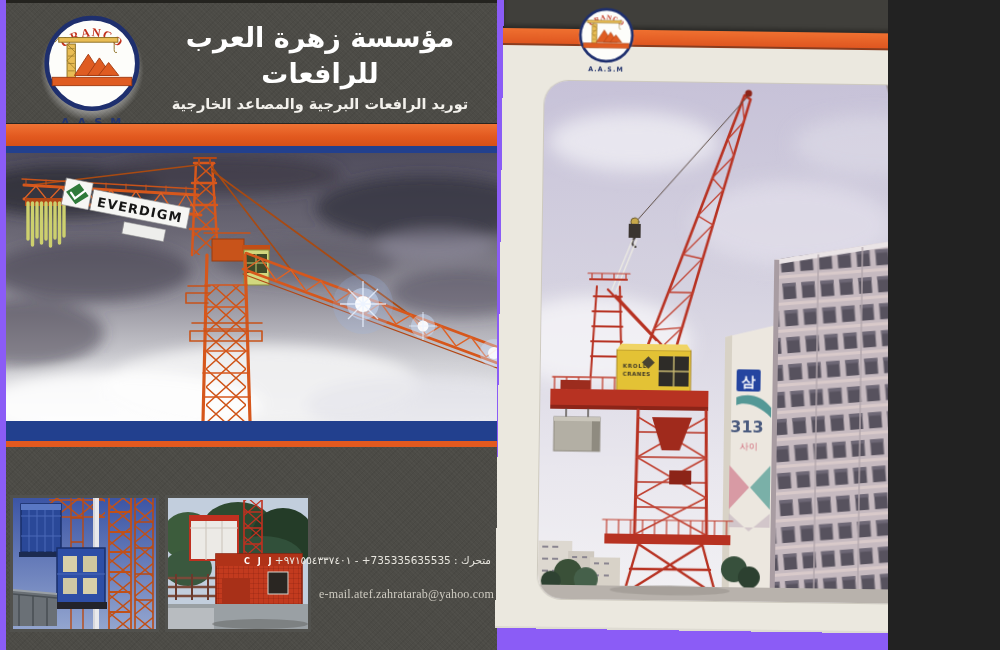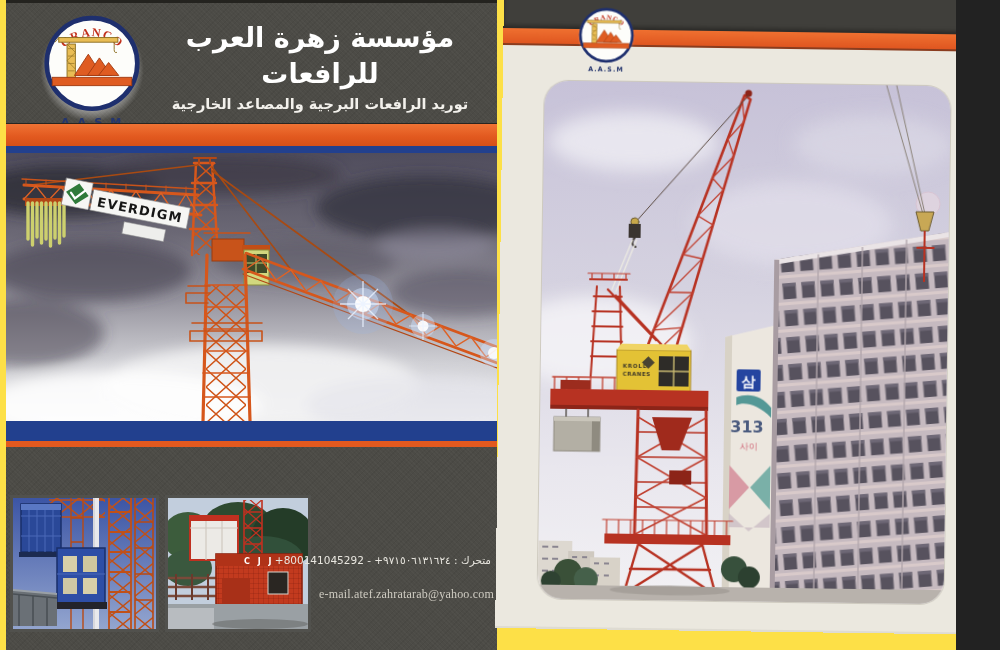--- a/index.html
+++ b/index.html
@@ -1,16 +1,16 @@
 <!DOCTYPE html>
 <html><head>
 <meta charset="utf-8">
 <style>
   html,body{margin:0;padding:0;background:#222;}
-  .canvas{position:relative;width:956px;height:650px;background:#fde047;overflow:hidden;
+  .canvas{position:relative;width:888px;height:650px;background:#8b5cf6;overflow:hidden;
           font-family:"DejaVu Sans",sans-serif;}
   
   .left-page{position:absolute;left:6px;top:0;width:491px;height:650px;
     background:
       repeating-linear-gradient(45deg, rgba(255,255,255,.025) 0 1px, rgba(0,0,0,0) 1px 3px),
       repeating-linear-gradient(-45deg, rgba(0,0,0,.05) 0 1px, rgba(0,0,0,0) 1px 4px),
       #4c4b46;}
   .lp-top-edge{position:absolute;left:0;top:0;width:100%;height:3px;background:#24231f;}
   .stripe{position:absolute;left:0;width:100%;}
   .st-orange-top{top:123px;height:23px;background:linear-gradient(#f07334,#e2591f 55%,#d44f18);border-top:1px solid #2a2520;}
@@ -282,21 +282,21 @@
           <g>
             <rect x="0" y="106" width="140" height="25" fill="#9aa0a4"></rect>
             <rect x="0" y="110" width="46" height="21" fill="#b8bcc0"></rect>
             <ellipse cx="92" cy="126" rx="48" ry="5" fill="#5a5a58" opacity=".45"></ellipse>
           </g>
         </svg>
       </div>
     </div>
 
     <div class="contact">
-      <div>متحرك : ٩٧١٥٠٦١٣١٦٢٤+ - 800141045292+</div>
+      <div>متحرك : 735335635535+ - ٩٧١٥٥٤٣٣٧٤٠١+</div>
       <div class="email">e-mail.atef.zahratarab@yahoo.com</div>
     </div>
   </div>
 
   <div class="right-page">
     <div class="r-band"></div>
     <div class="r-stripe"></div>
 
     <div class="logo-wrap lw-right">
       <div class="logo-glow"></div>

